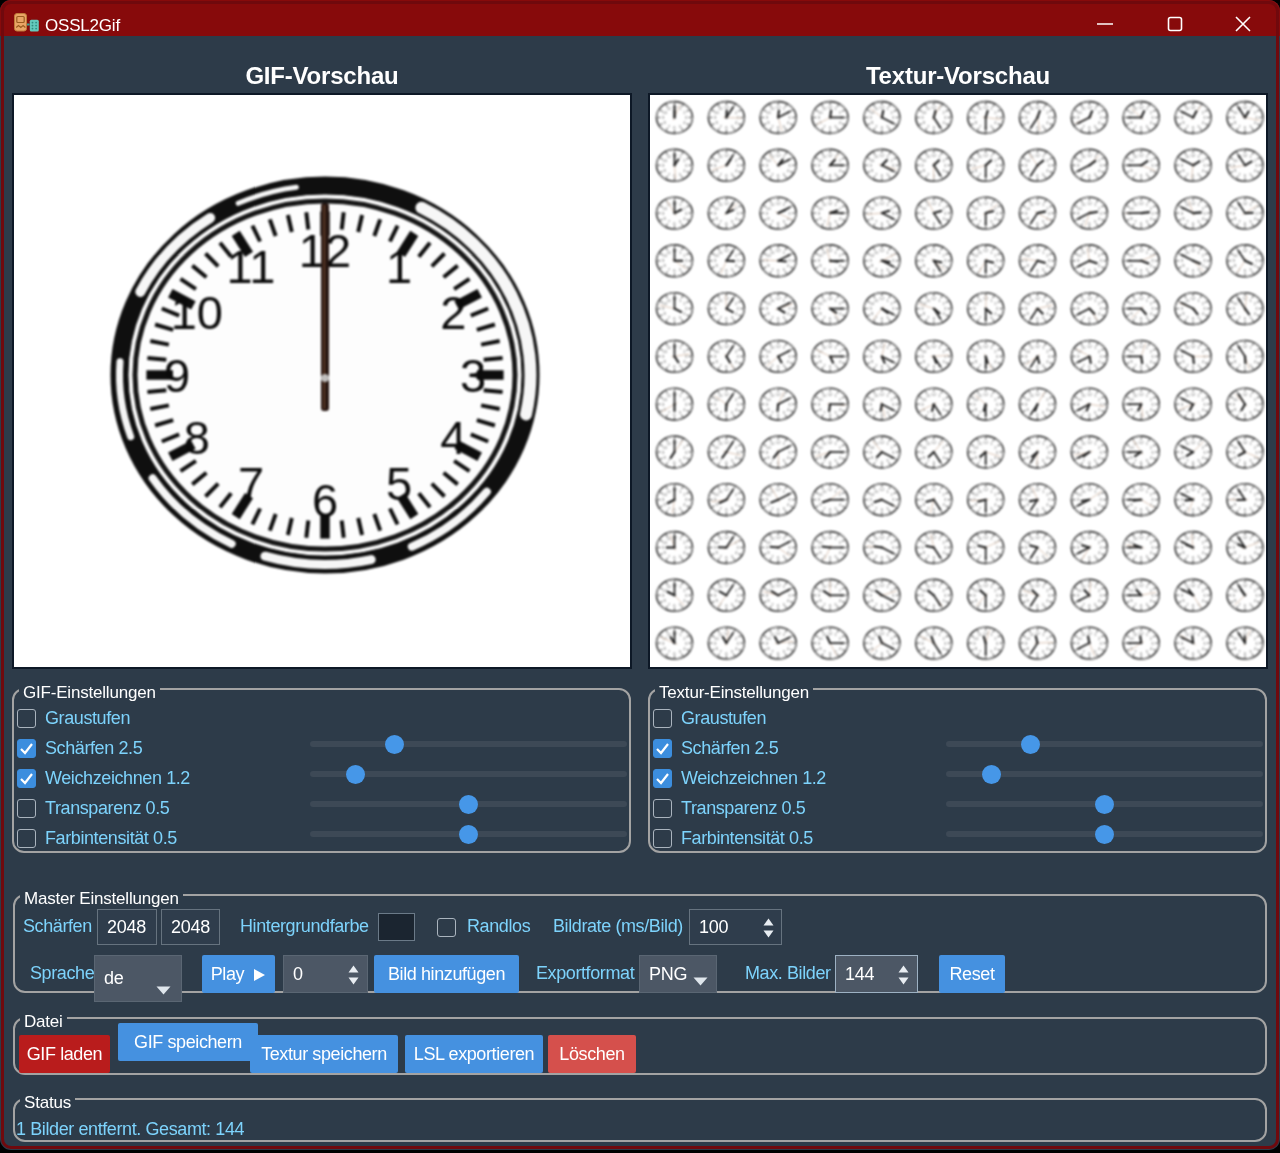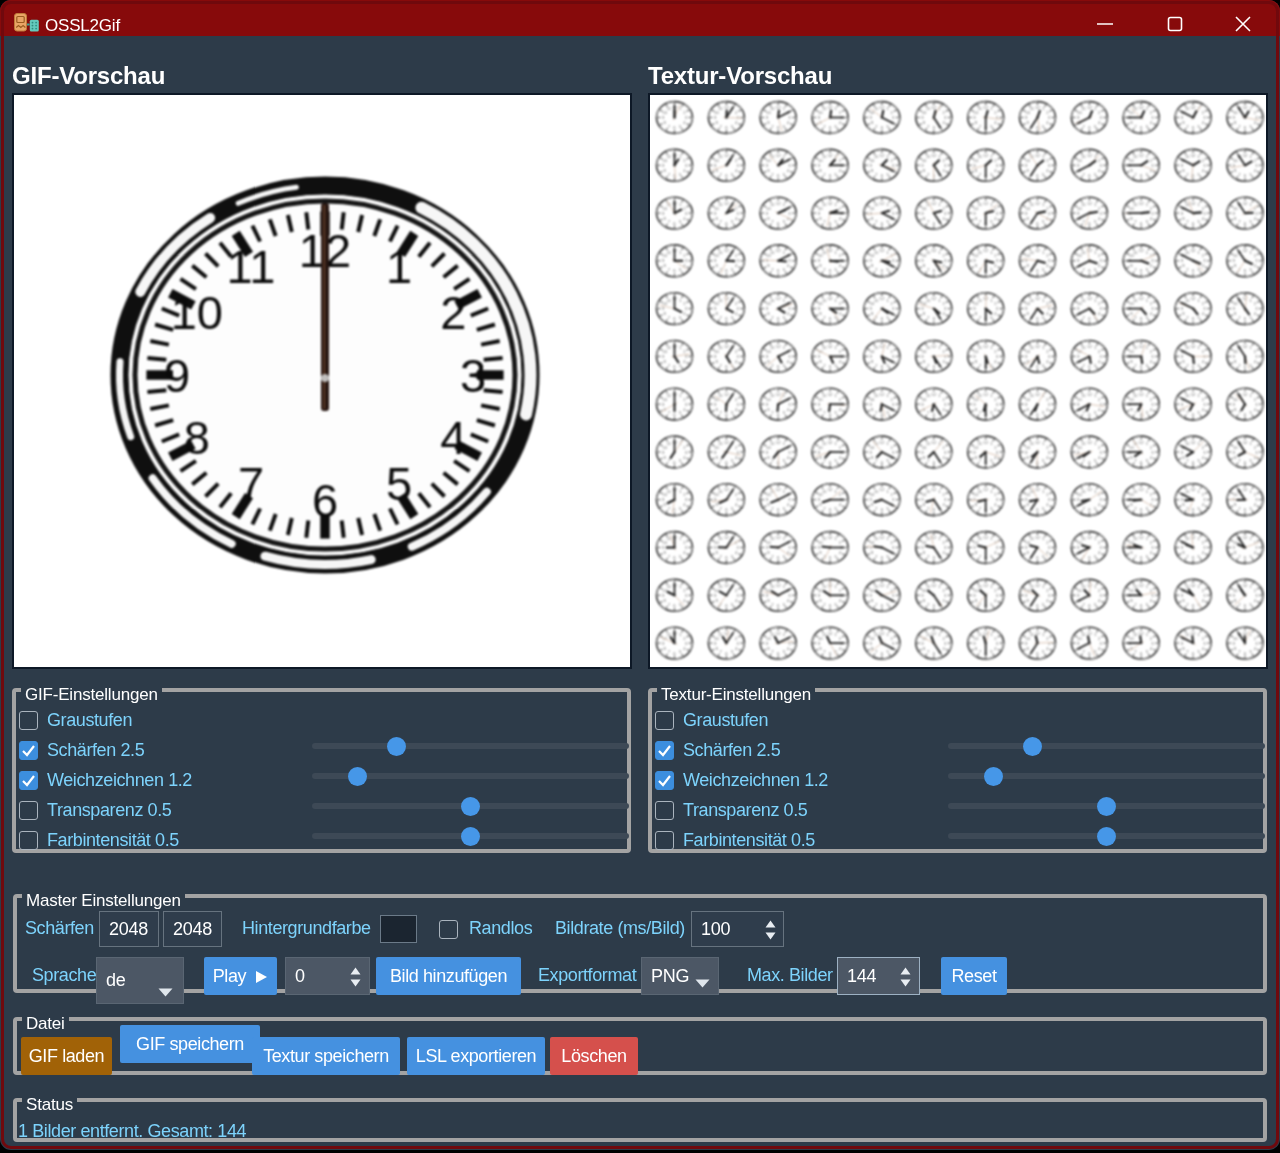--- a/index.html
+++ b/index.html
@@ -1,33 +1,33 @@
 <!DOCTYPE html>
 <html><head><meta charset="utf-8"><style>
 html,body{margin:0;padding:0;background:#000;width:1280px;height:1153px;overflow:hidden;}
 *{box-sizing:border-box;font-family:"Liberation Sans",sans-serif;}
 .abs{position:absolute;}
 #win{position:absolute;left:0;top:0;width:1280px;height:1150px;background:#2d3b49;border-radius:11px;overflow:hidden;}
 #frame{position:absolute;left:1px;top:1px;width:1278px;height:1148px;border:3px solid #70090d;border-radius:10px;z-index:60;pointer-events:none;}
 #titlebar{position:absolute;left:0;top:0;width:100%;height:36px;background:#870a0b;}
 #title{position:absolute;left:45px;top:16px;color:#fff;font-size:17px;letter-spacing:-0.2px;}
 .wbtn{position:absolute;top:3px;height:42px;}
-#hdrL,#hdrR{position:absolute;top:62px;width:620px;text-align:left;color:#fff;font-size:24px;font-weight:bold;letter-spacing:-0.2px;}
+#hdrL,#hdrR{position:absolute;top:62px;width:620px;text-align:center;color:#fff;font-size:24px;font-weight:bold;letter-spacing:-0.2px;}
 .panel{position:absolute;top:93px;width:620px;height:576px;background:#fff;border:2px solid #0d1826;}
-.gbox{position:absolute;border:4px solid #a3a3a3;border-radius:4px;}
+.gbox{position:absolute;border:2px solid #a3a3a3;border-radius:12px;}
 .legend{position:absolute;top:-7px;background:#2d3b49;padding:0 4px;color:#fff;font-size:17px;letter-spacing:-0.2px;white-space:nowrap;}
 .lbl{position:absolute;color:#7dd3fc;font-size:18px;letter-spacing:-0.4px;white-space:nowrap;}
 .cb{position:absolute;border:1px solid #aab4be;border-radius:3px;}
 .cb.on{background:#3c8ede;border-color:#3c8ede;}
 .cb svg{position:absolute;left:-1px;top:-1px;}
 .groove{position:absolute;height:6px;border-radius:3px;background:#3d4956;}
 .handle{position:absolute;width:19px;height:19px;border-radius:50%;background:#4697e8;}
 .btn{position:absolute;color:#fff;font-size:18px;letter-spacing:-0.4px;border-radius:2px;display:flex;align-items:center;justify-content:center;}
 .blue{background:#4591e0;}
-.green{background:#a16207;}
+.green{background:#b91c1c;}
 .red{background:#d5504c;}
 .field{position:absolute;background:#2f3d4c;border:1px solid #66737f;color:#fff;font-size:18px;display:flex;align-items:center;padding-left:9px;letter-spacing:-0.3px;}
 .gray{background:#4c5765;border:1px solid #5a6673;}
 </style></head><body>
 <div id="win">
     <div id="titlebar">
       <svg class="abs" style="left:14px;top:13px" width="25" height="19" viewBox="0 0 25 19">
         <rect x="0.5" y="0.5" width="12" height="17.5" rx="2.5" fill="#e9a566" stroke="#c07b3a" stroke-width="1"></rect>
         <rect x="2.8" y="3.5" width="7.4" height="6" rx="1" fill="none" stroke="#9a5c20" stroke-width="1.2"></rect>
         <path d="M2.2 14.5 l2.3-2 2.3 2 2.3-2 2.3 2" fill="none" stroke="#9a5c20" stroke-width="1.2"></path>

